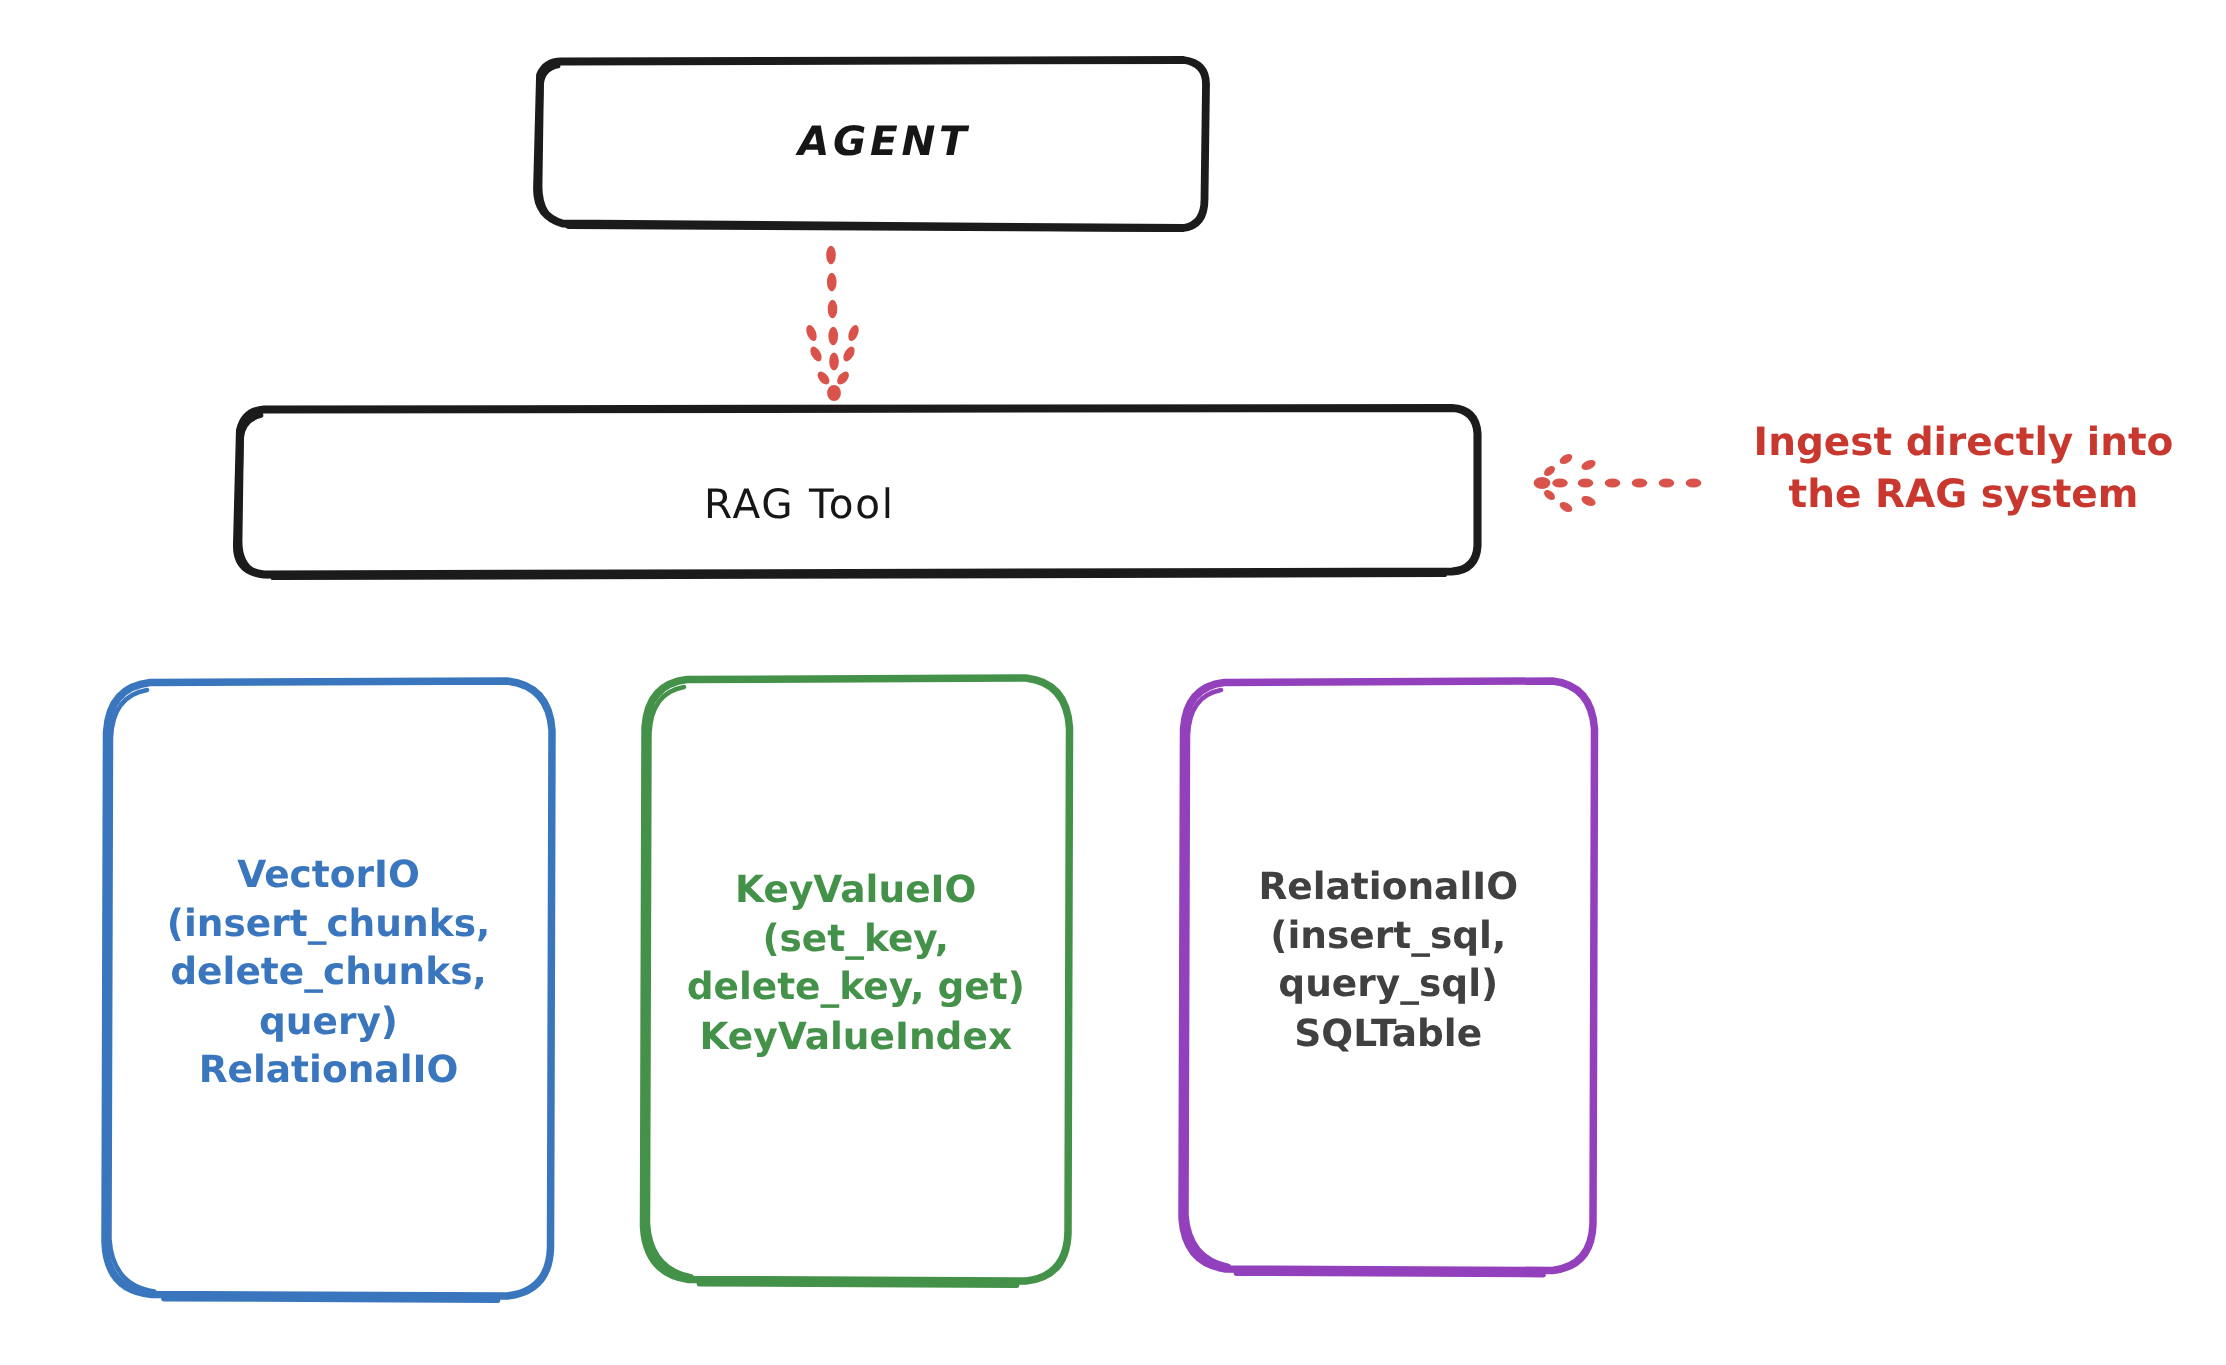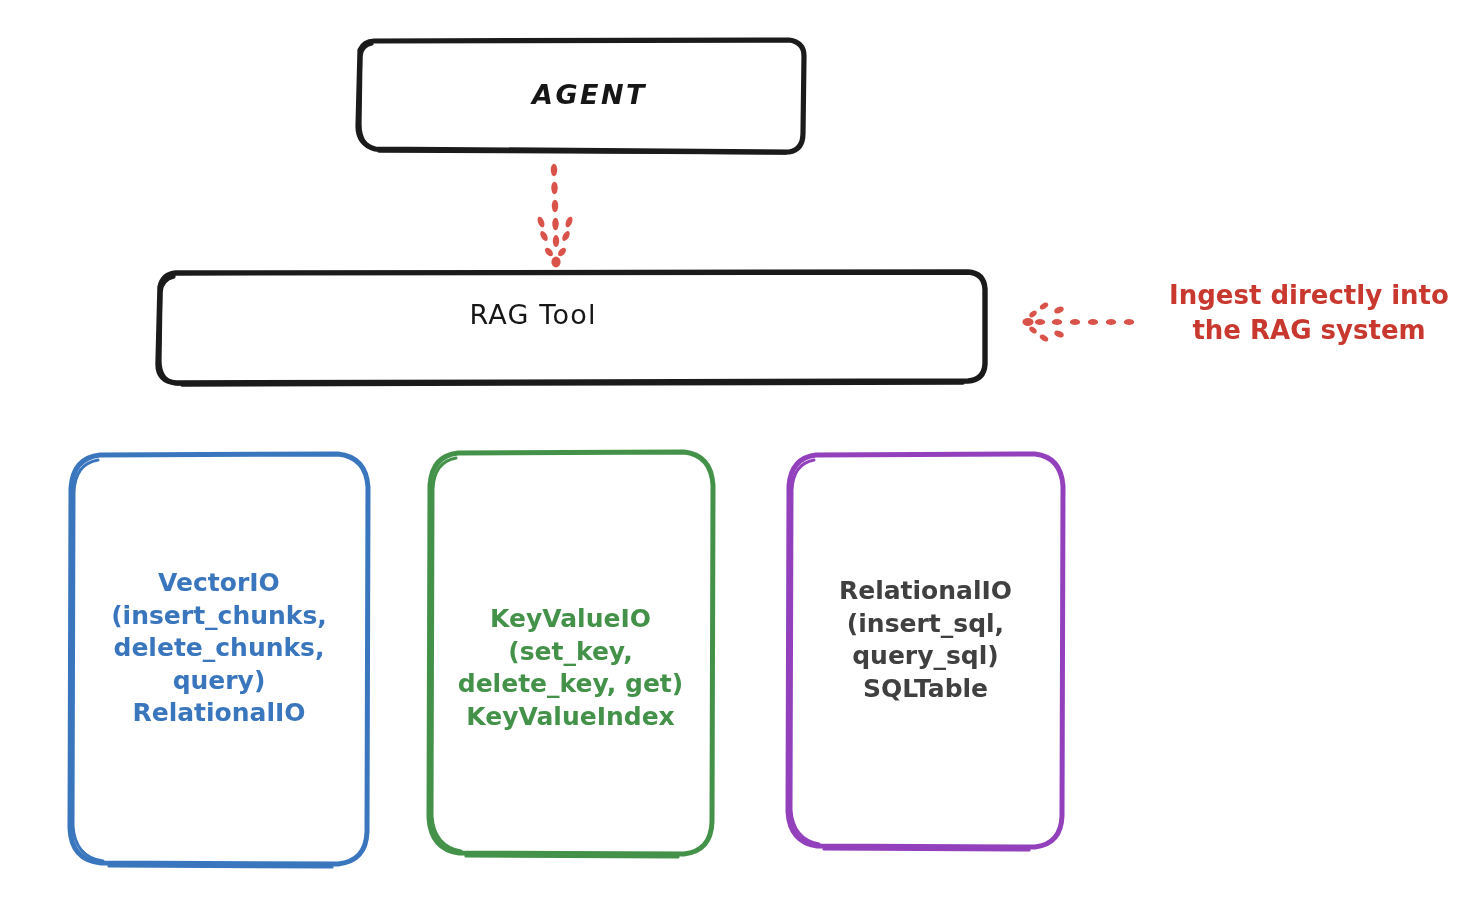--- a/index.html
+++ b/index.html
@@ -53,21 +53,21 @@
     font-style: italic;
     font-weight: 700;
     font-size: 27px;
     letter-spacing: 2.5px;
     color: #161616;
     margin-left: 18px;
   }
 
   #ragtool-box {
     left: 156px;
-    top: 259px;
+    top: 281px;
     width: 754px;
     height: 113px;
   }
   #ragtool-box .node-label {
     font-family: "DejaVu Sans", sans-serif;
     font-size: 27px;
     font-weight: 500;
     letter-spacing: 1.2px;
     color: #161616;
   }
@@ -84,21 +84,21 @@
     left: 70px;
     top: 452px;
     width: 298px;
     height: 412px;
     text-align: center;
   }
   #vectorio-box .node-label { color: #3a76bd; }
 
   #keyvalueio-box {
     left: 428px;
-    top: 476px;
+    top: 450px;
     width: 285px;
     height: 404px;
   }
   #keyvalueio-box .node-label { color: #44924a; }
 
   #relationalio-box {
     left: 788px;
     top: 452px;
     width: 275px;
     height: 396px;

